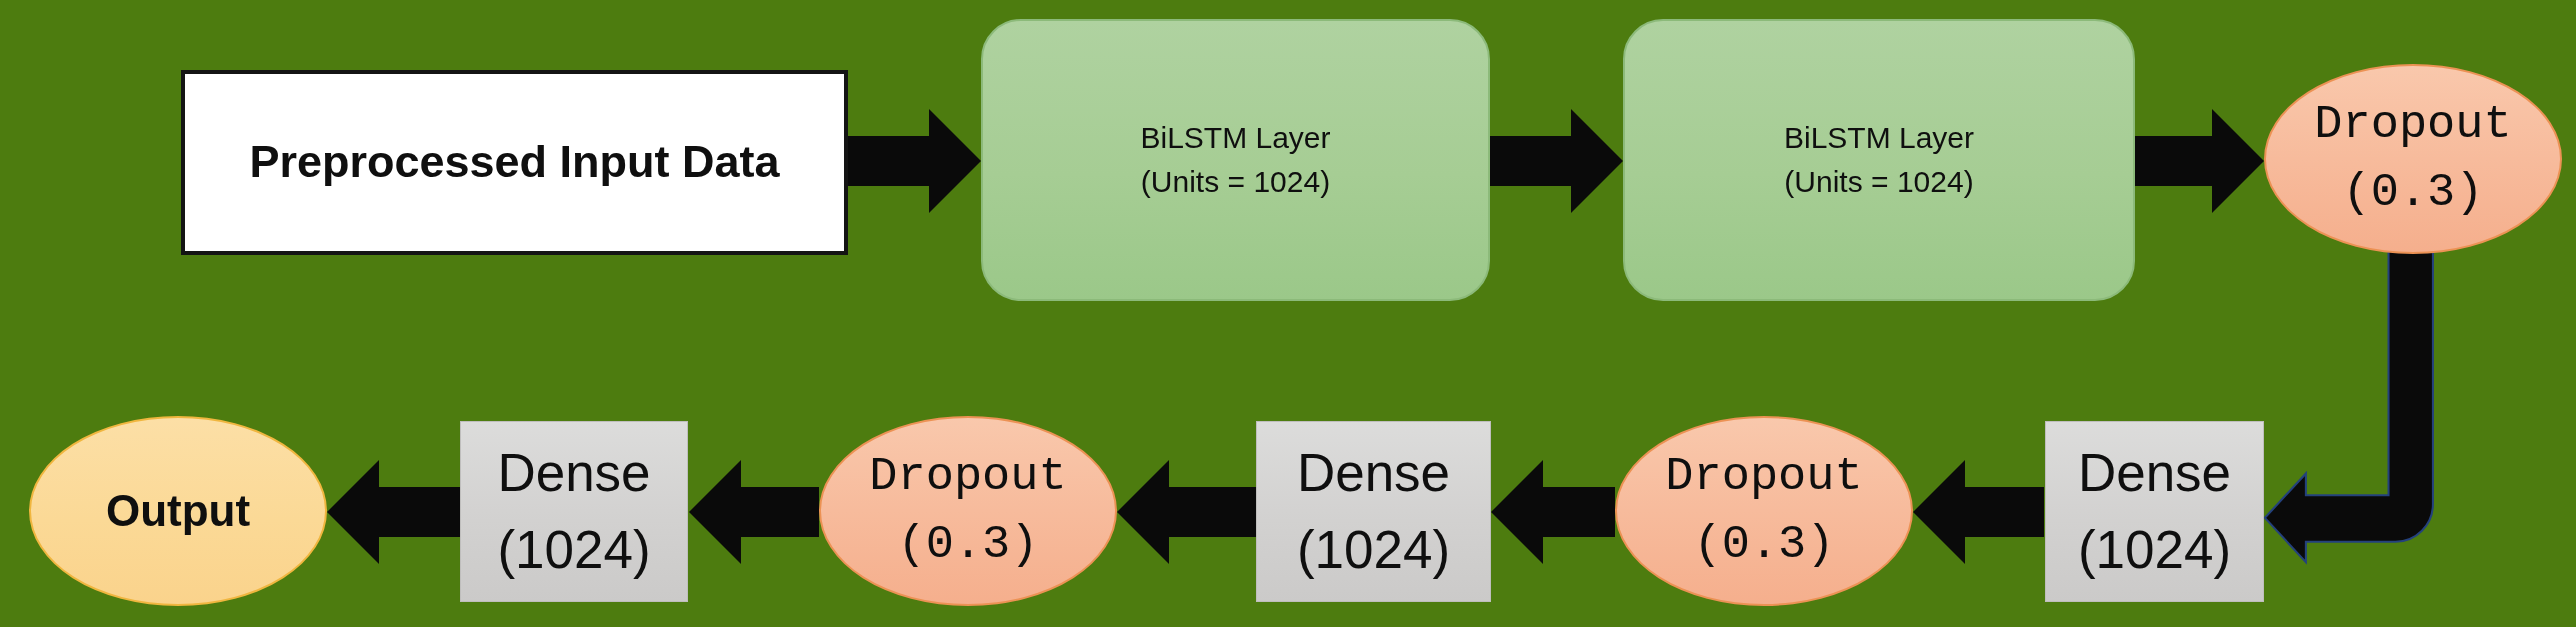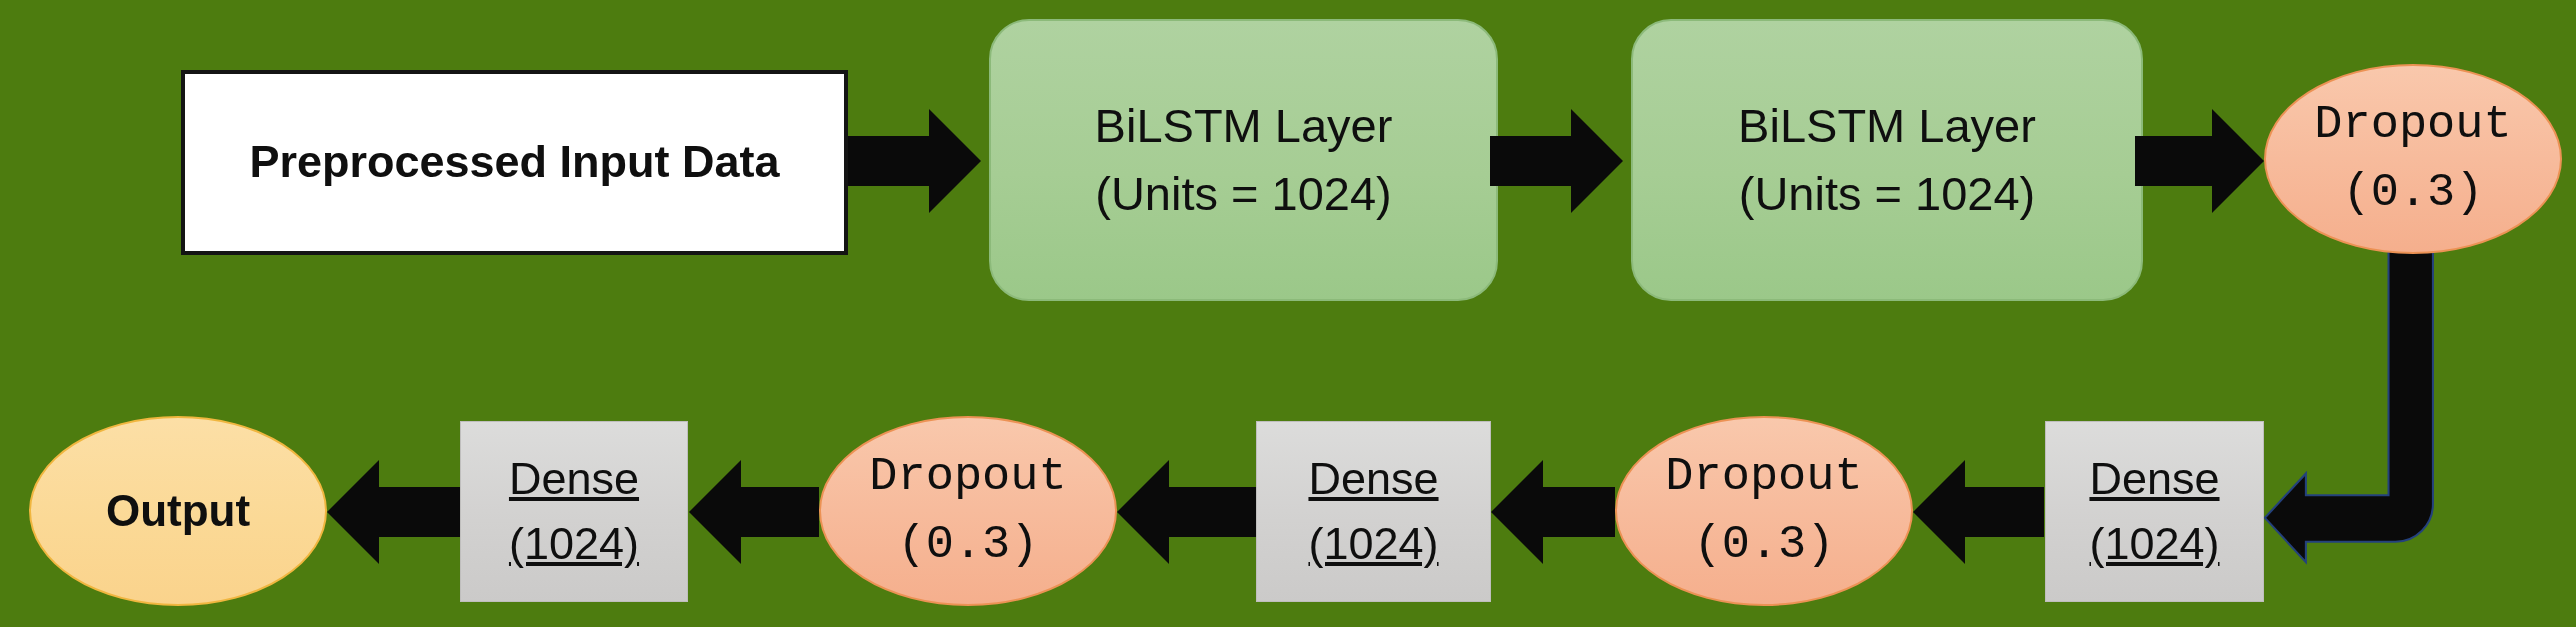--- a/index.html
+++ b/index.html
@@ -12,26 +12,26 @@
     text-align:center;line-height:1.44;box-sizing:border-box;
   }
   .node .l1,.node .l2{white-space:nowrap;}
   
   .rect-plain{background:#ffffff;border:4.1px solid #141414;}
   .rect-plain .l1{font-size:45px;font-weight:bold;}
   .rect-plain .l2{font-size:44px;}
   
   .bilstm{
     background:linear-gradient(180deg,#afd2a0 0%,#a6cd94 55%,#9bc889 100%);
-    border:2.1px solid #8cba7a;border-radius:40px;font-size:47px;margin-left:8px;
+    border:2.1px solid #8cba7a;border-radius:40px;font-size:30px;
   }
   
   .dense{
     background:linear-gradient(180deg,#dcdcdb 0%,#d2d1d0 55%,#cbcac9 100%);
-    border:1.4px solid #bfbebd;font-size:45px;text-decoration:underline;
+    border:1.4px solid #bfbebd;font-size:53px;
   }
   
   .ellipse{border-radius:50%;}
   .dropout{
     background:linear-gradient(180deg,#f9c8ac 0%,#f7bb9c 50%,#f5af8d 100%);
     border:2.1px solid #ec9254;font-size:47px;font-family:Liberation Mono, monospace;
   }
   .output{
     background:linear-gradient(180deg,#fcdfa6 0%,#fbd996 55%,#fad38c 100%);
     border:2.1px solid #f0b63f;font-size:44px;font-weight:bold;

